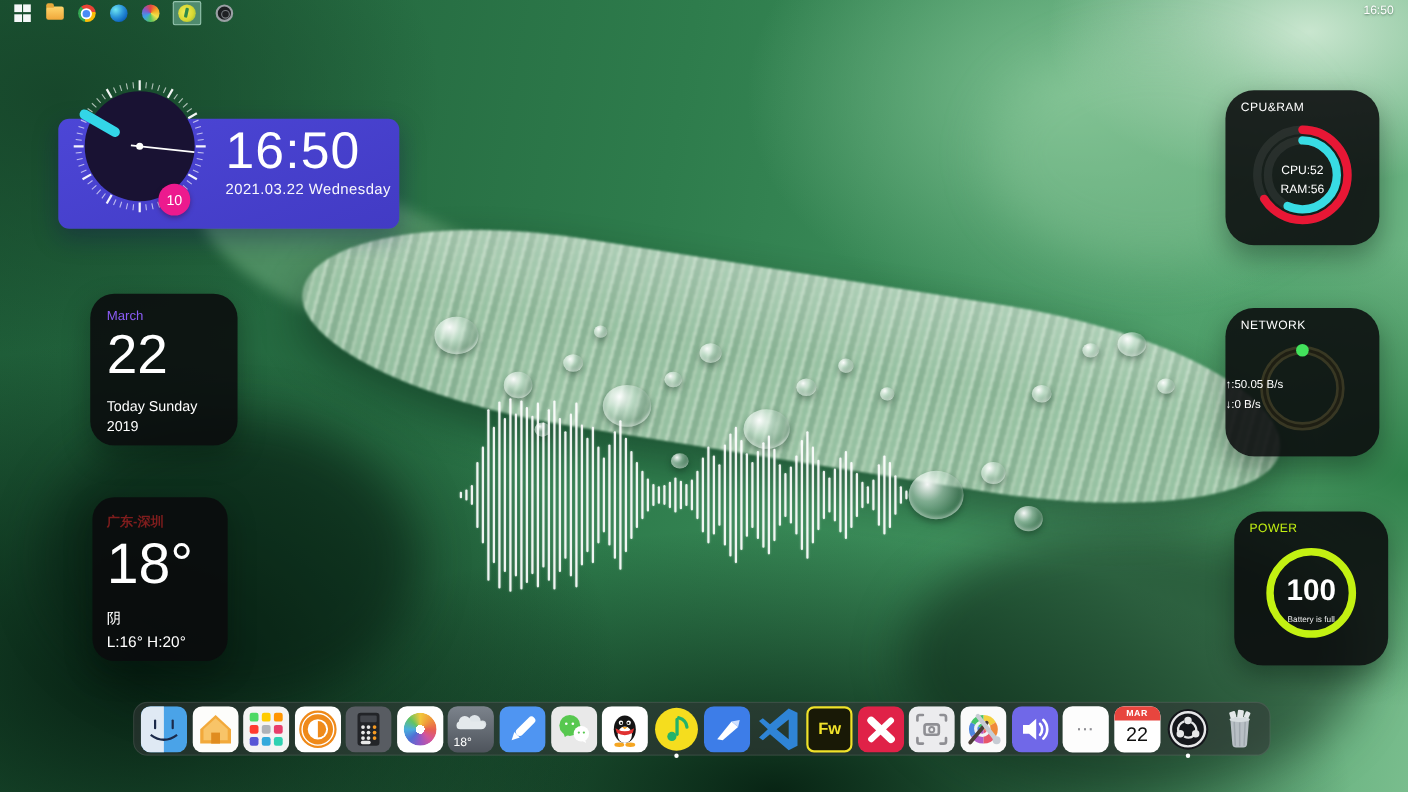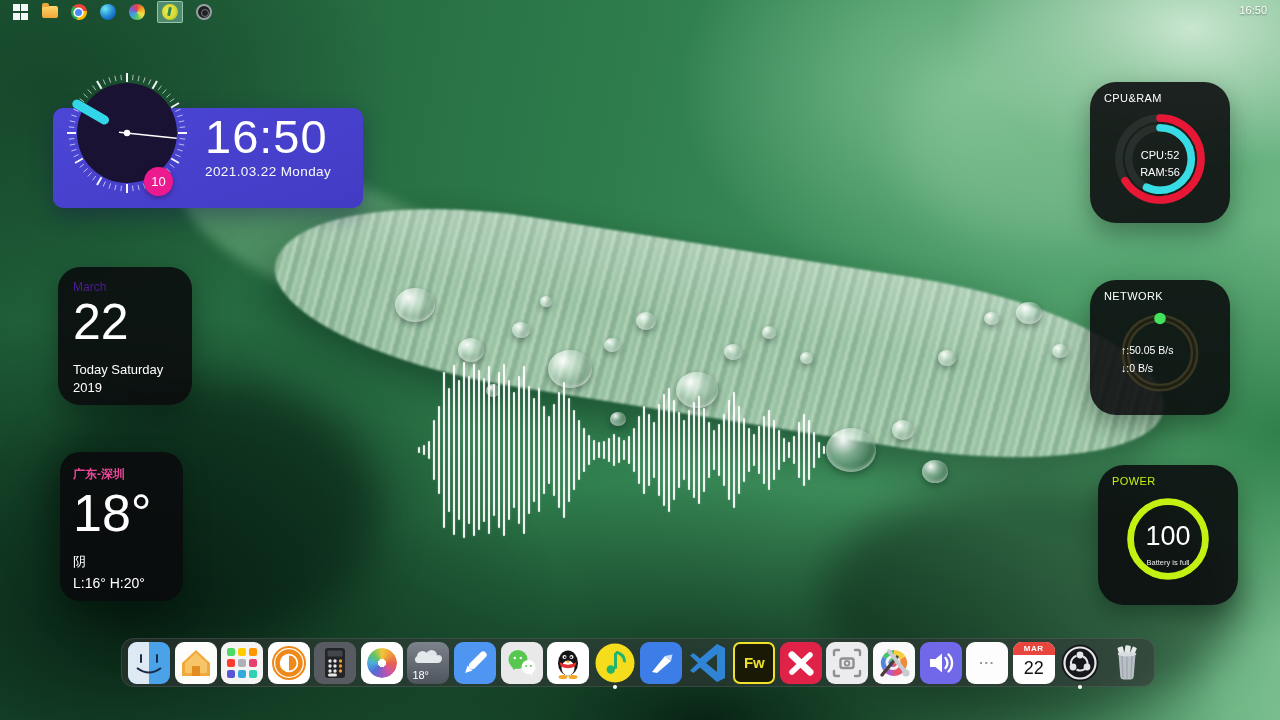--- a/index.html
+++ b/index.html
@@ -66,47 +66,47 @@
 
   
   .clock-card { position:absolute; left:53px; top:108px; width:310px; height:100px; background:linear-gradient(160deg,#4c46d6,#423bc4); border-radius:10px; box-shadow:0 8px 22px rgba(20,15,80,.35); z-index:10; cursor:default; }
   .clock-digital { position:absolute; left:152px; top:3px; color:#fff; }
   .clock-time { font-size:47px; font-weight:400; letter-spacing:1px; line-height:1.1; }
   .clock-date { font-size:13.5px; letter-spacing:.4px; margin-top:1px; color:rgba(255,255,255,.96); }
   .clock-analog { position:absolute; left:62px; top:68px; width:130px; height:130px; z-index:12; }
   .hour-badge { position:absolute; left:144px; top:167px; width:29px; height:29px; border-radius:50%; background:#ec1a8e; color:#fff; font-size:13px; display:flex; align-items:center; justify-content:center; z-index:13; box-shadow:0 2px 5px rgba(60,0,40,.4); }
 
   
-  .dcard { position:absolute; background:rgba(10,10,13,.88); color:#fff; box-shadow:0 10px 24px rgba(0,15,8,.35); z-index:10; }
+  .dcard { position:absolute; background:rgba(10,10,13,.88); color:#fff; box-shadow:0 10px 24px rgba(0,15,8,.35); z-index:10;margin-left:24px; }
   .card-title { font-size:11px; letter-spacing:.4px; }
 
   .cal-card { left:58px; top:267px; width:134px; height:138px; border-radius:22px; padding:13px 0 0 15px; }
-  .cal-month { color:#4c1d95; font-size:12px; }
+  .cal-month { color:#8b5cf6; font-size:12px; }
   .cal-day { font-size:50px; font-weight:400; line-height:1.05; margin-top:2px; }
   .cal-line1 { font-size:13px; margin-top:13px; }
   .cal-line2 { font-size:13px; margin-top:3px; }
 
   .wea-card { left:60px; top:452px; width:123px; height:149px; border-radius:20px; padding:14px 0 0 13px; }
-  .wea-loc { color:#ec4899; font-size:12px; font-weight:bold; }
+  .wea-loc { color:#7f1d1d; font-size:12px; font-weight:bold; }
   .wea-temp { font-size:52px; font-weight:400; line-height:1.05; margin-top:3px; }
   .wea-cond { font-size:13px; margin-top:12px; }
   .wea-range { font-size:14px; margin-top:4px; }
 
   .cpu-card { left:1090px; top:82px; width:140px; height:141px; border-radius:26px; padding:10px 0 0 14px; }
   .gauge-wrap { position:absolute; left:0; top:0; width:100%; height:100%; display:flex; align-items:center; justify-content:center; }
   .gauge-center { position:absolute; text-align:center; font-size:11px; line-height:1.5; }
   .cpu-card .gauge-wrap { padding-top:12px; }
 
   .net-card { left:1090px; top:280px; width:140px; height:135px; border-radius:26px; padding:10px 0 0 14px; }
-  .net-lines { position:absolute; left:0; top:12px; width:100%; height:100%; display:flex; flex-direction:column; align-items:center; justify-content:center; font-size:10.5px; line-height:1.7; }
+  .net-lines { position:absolute; left:0; top:12px; width:100%; height:100%; display:flex; flex-direction:column; justify-content:center; font-size:10.5px; line-height:1.7; }
   .net-lines div { width:78px; text-align:left; }
 
   .pow-card { left:1098px; top:465px; width:140px; height:140px; border-radius:26px; padding:10px 0 0 14px; }
   .pow-title { color:#c3f112; }
-  .pow-val { font-size:27px; font-weight:400; }
+  .pow-val { font-size:27px; font-weight:700; }
   .pow-sub { font-size:7.5px; margin-top:1px; color:rgba(255,255,255,.92); }
 
   
   .visualizer { position:absolute; left:418px; top:357px; width:414px; height:186px; display:flex; align-items:center; gap:3px; z-index:8; }
   .visualizer i { display:block; width:2px; background:rgba(255,255,255,.93); border-radius:1px; box-shadow:0 0 2px rgba(255,255,255,.45); }
 
   
   .dock { position:absolute; left:121px; top:638px; width:1034px; height:49px; background:rgba(52,55,57,.55); border:1px solid rgba(255,255,255,.09); border-radius:13px; display:flex; align-items:center; justify-content:space-between; padding:0 6px; z-index:30; }
   .dock-item { position:relative; width:42px; height:42px; cursor:pointer; flex:0 0 auto; }
   .dock-item svg { width:42px; height:42px; display:block; }
@@ -184,21 +184,21 @@
     <div class="tb-ic" data-interactable="true">
         <div class="rec-ic"></div>
       </div>
   </div>
   <div class="tb-time" data-interactable="false">16:50</div>
 </div>
 
 <div class="clock-card" data-interactable="true">
   <div class="clock-digital">
     <div class="clock-time" data-interactable="false">16:50</div>
-    <div class="clock-date" data-interactable="false">2021.03.22 Monday</div>
+    <div class="clock-date" data-interactable="false">2021.03.22 Wednesday</div>
   </div>
 </div>
 <svg class="clock-analog" id="clock-svg" viewBox="0 0 130 130" data-interactable="false">
   <circle cx="65" cy="65" r="50" fill="#191233"></circle>
   <g id="ticks">
       <line x1="65" y1="14" x2="65" y2="5" stroke="rgba(255,255,255,0.95)" stroke-width="2"></line>
       <line x1="70.54000855318563" y1="12.290339545481515" x2="71.11491510115772" y2="6.820469120956012" stroke="rgba(255,255,255,0.65)" stroke-width="1"></line>
       <line x1="76.01931961334124" y1="13.158177161108298" x2="77.16283391283892" y2="7.778365357072367" stroke="rgba(255,255,255,0.65)" stroke-width="1"></line>
       <line x1="81.3779007018722" y1="14.594004636356864" x2="83.07749417093441" y2="9.363193796733519" stroke="rgba(255,255,255,0.65)" stroke-width="1"></line>
       <line x1="86.55704208301741" y1="16.582090744942157" x2="88.7940936199343" y2="11.55759072790785" stroke="rgba(255,255,255,0.65)" stroke-width="1"></line>
@@ -260,21 +260,21 @@
     </g>
   <line x1="42.5" y1="52" x2="14.8" y2="36" stroke="#33d6e8" stroke-width="9" stroke-linecap="round"></line>
   <line x1="57" y1="64.2" x2="114.7" y2="70.2" stroke="#ffffff" stroke-width="1.6"></line>
   <circle cx="65" cy="65" r="3.2" fill="#ffffff"></circle>
 </svg>
 <div class="hour-badge" data-interactable="false">10</div>
 
 <div class="dcard cal-card" data-interactable="true">
   <div class="cal-month" data-interactable="false">March</div>
   <div class="cal-day" data-interactable="false">22</div>
-  <div class="cal-line1" data-interactable="false">Today Saturday</div>
+  <div class="cal-line1" data-interactable="false">Today Sunday</div>
   <div class="cal-line2" data-interactable="false">2019</div>
 </div>
 
 <div class="dcard wea-card" data-interactable="true">
   <div class="wea-loc" data-interactable="false">广东-深圳</div>
   <div class="wea-temp" data-interactable="false">18°</div>
   <div class="wea-cond" data-interactable="false">阴</div>
   <div class="wea-range" data-interactable="false">L:16° H:20°</div>
 </div>
 

